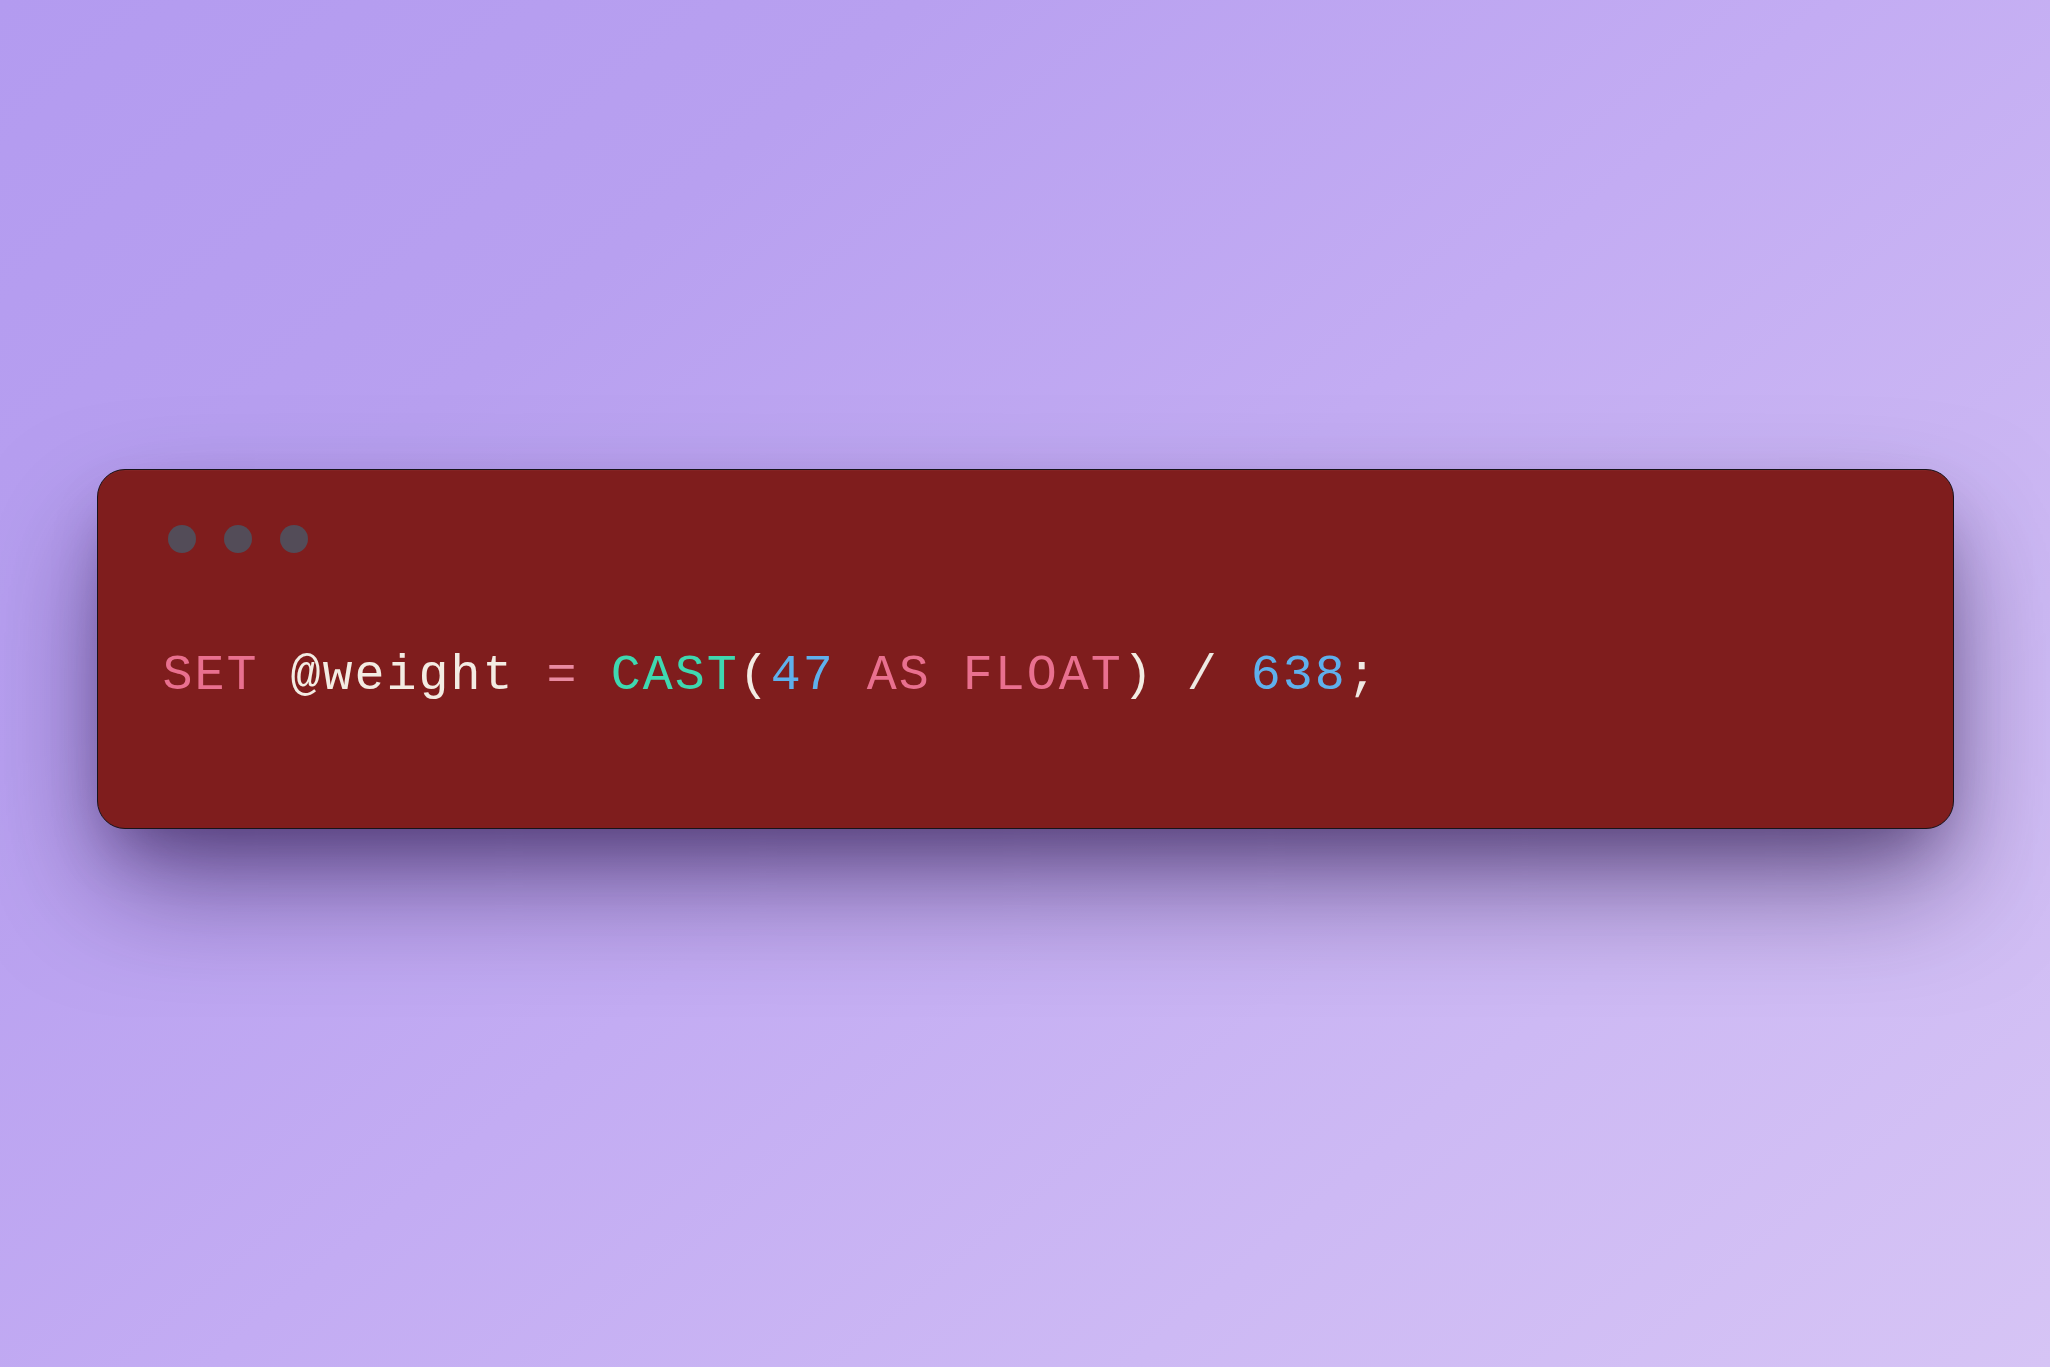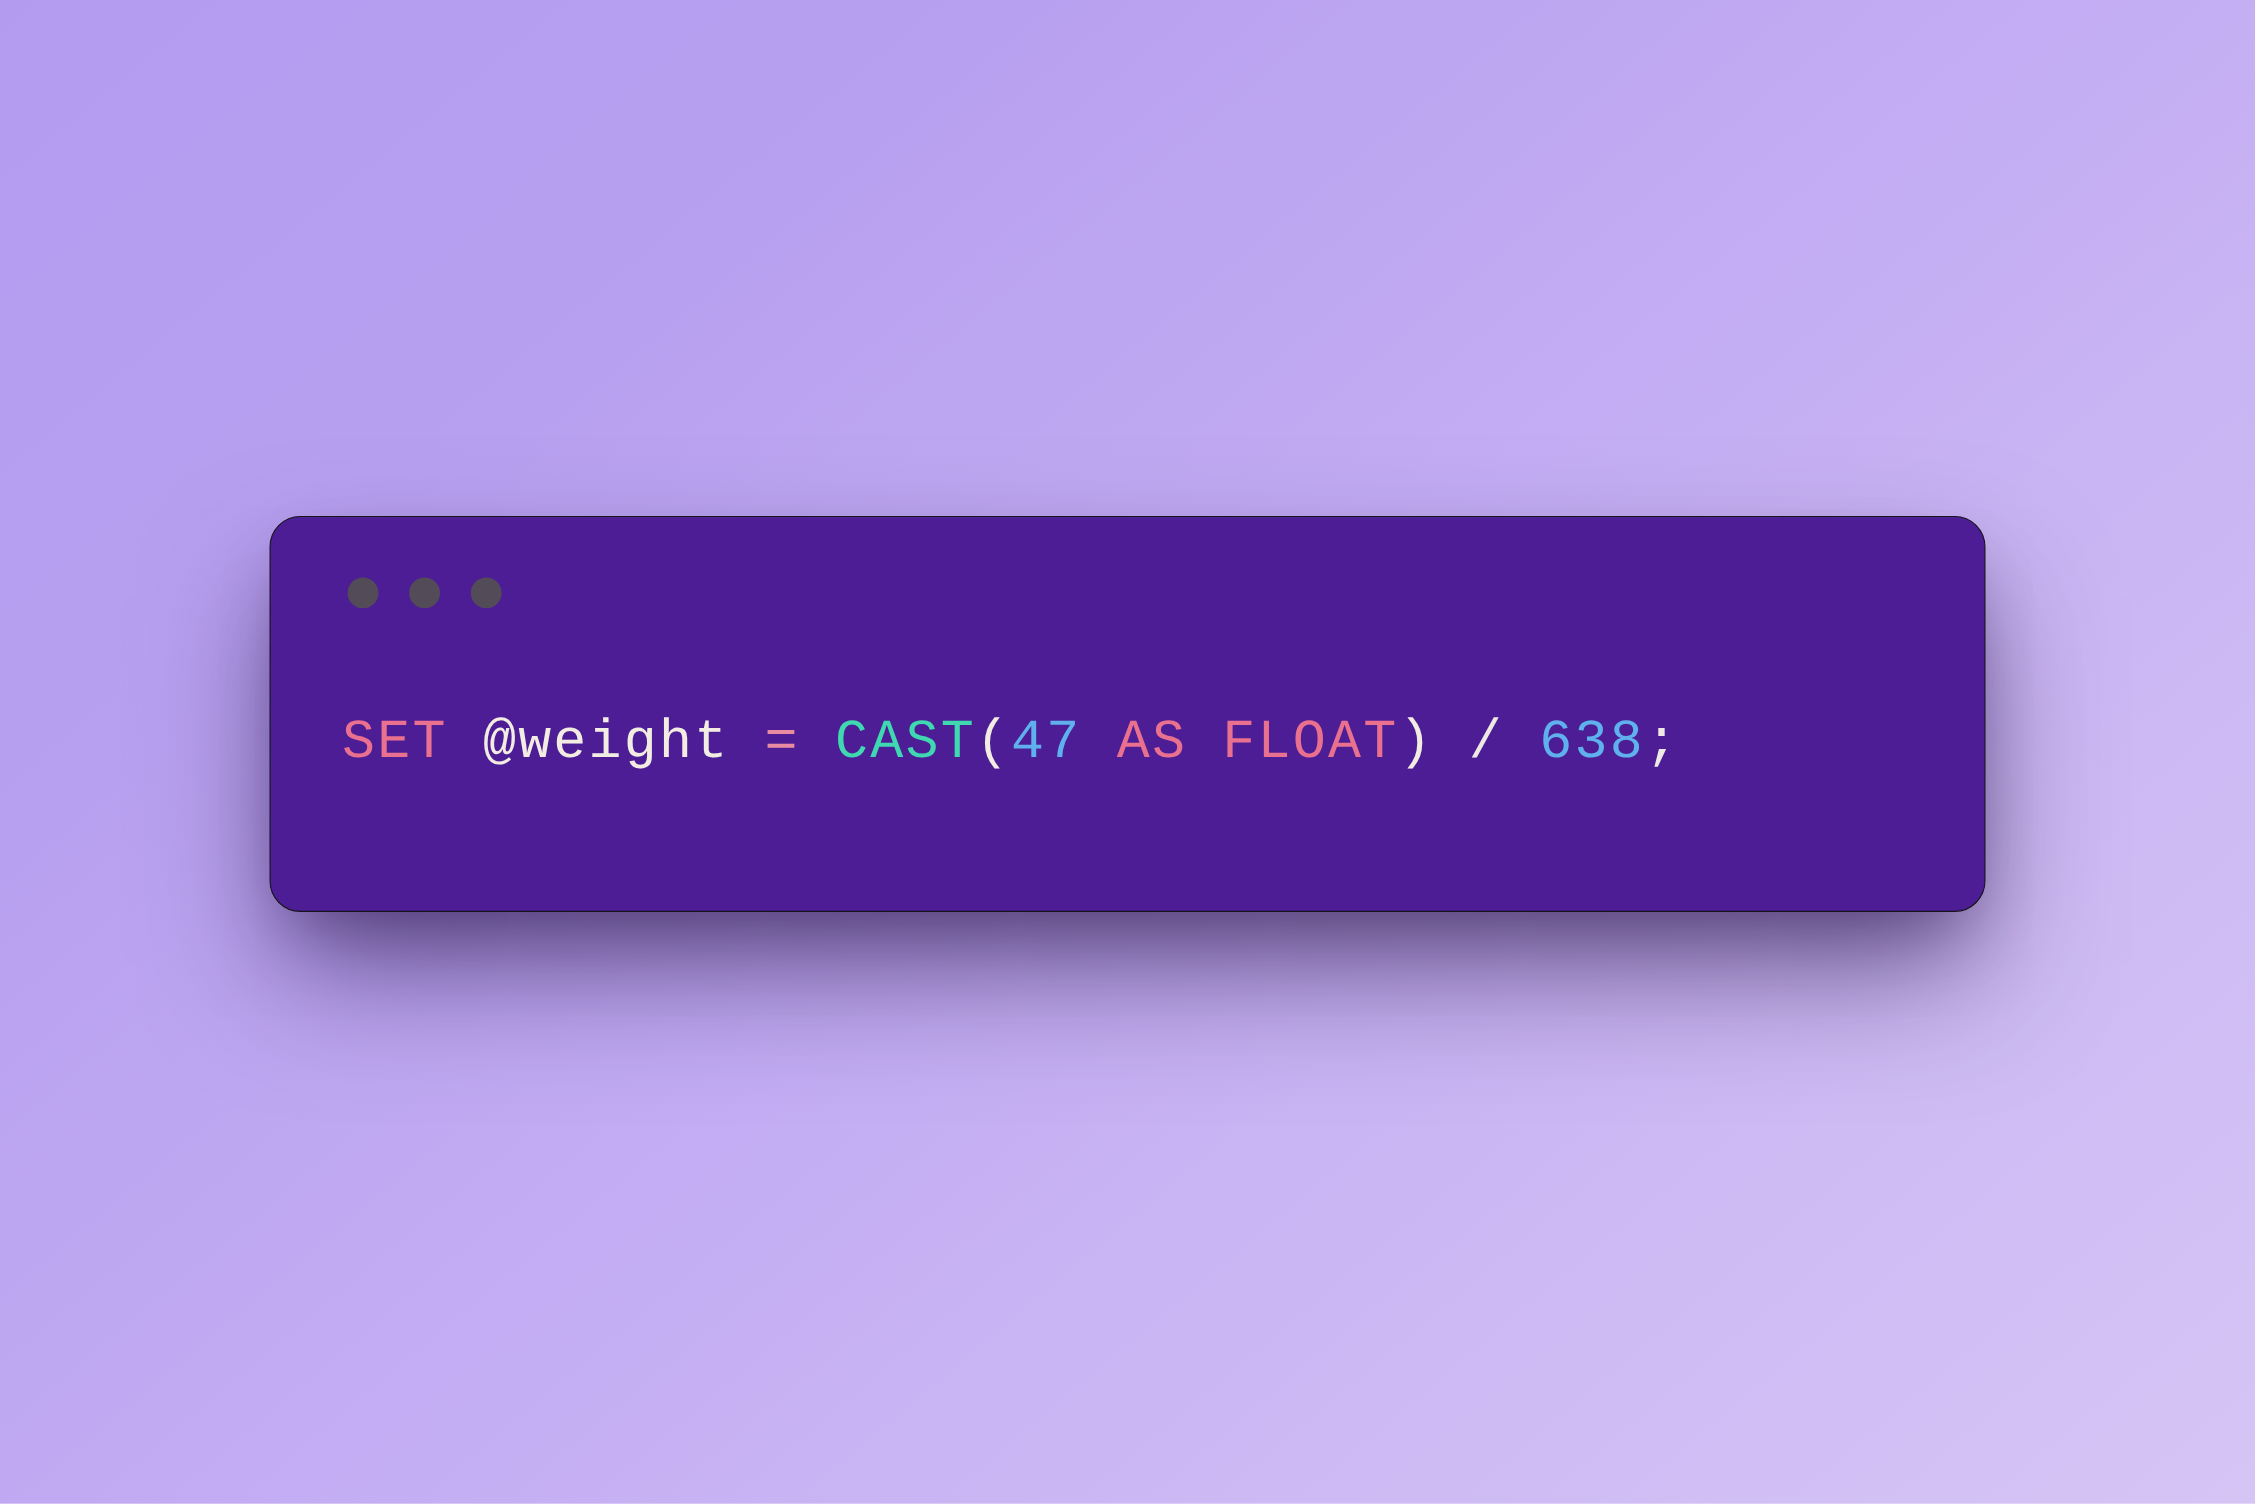--- a/index.html
+++ b/index.html
@@ -7,22 +7,22 @@
   body {
     width: 2050px;
     height: 1367px;
     background: linear-gradient(140deg, #b39bf0 0%, #b8a0f0 25%, #c3acf3 50%, #cdb9f4 75%, #d6c4f5 100%);
     display: flex;
     align-items: center;
     justify-content: center;
     font-family: ui-monospace, "SF Mono", SFMono-Regular, Menlo, Monaco, Consolas, "Liberation Mono", "Courier New", monospace;
   }
   .window {
-    width: 1560px;
-    background: #4c1d95;
+    width: 1857px;
+    background: #7f1d1d;
     border-radius: 28px;
     border: 1px solid #17131b;
     box-shadow:
       0 60px 120px -10px rgba(30, 10, 60, 0.55),
       0 30px 60px -20px rgba(30, 10, 60, 0.35),
       inset 0 1px 0 rgba(255,255,255,0.03);
     position: relative;
     padding: 55px 60px 120px 60px;
     margin-top: -70px;
   }

